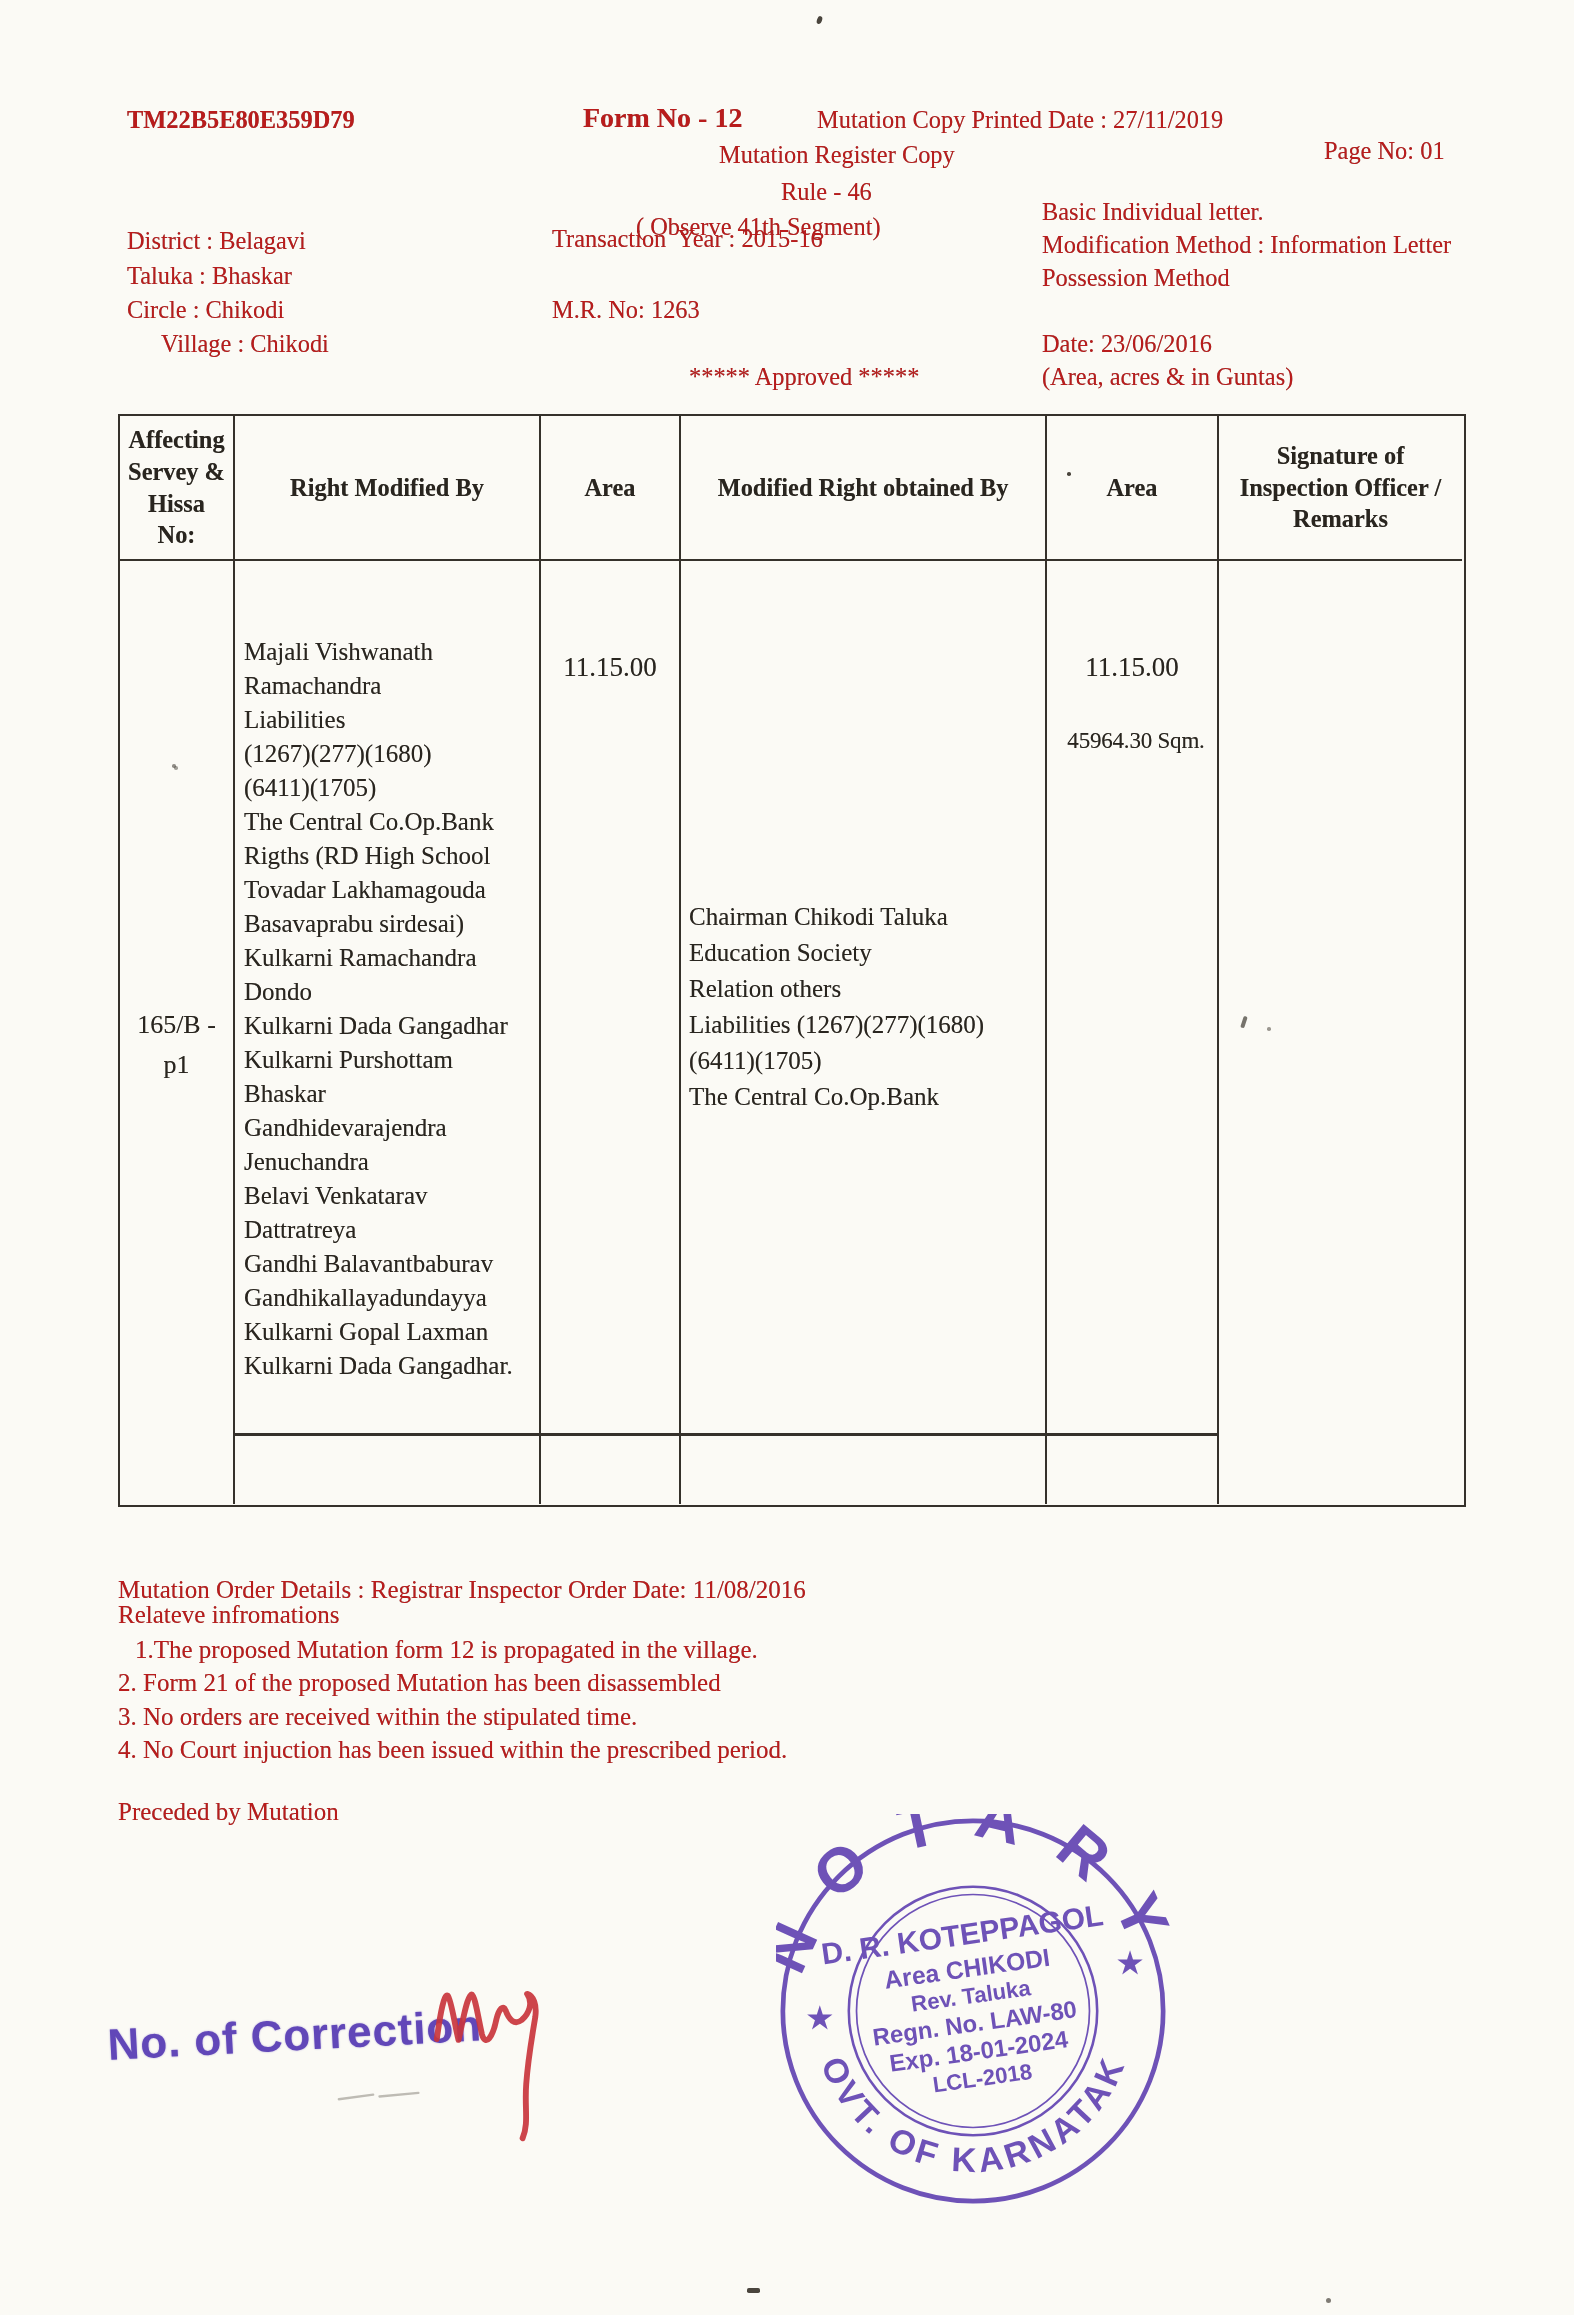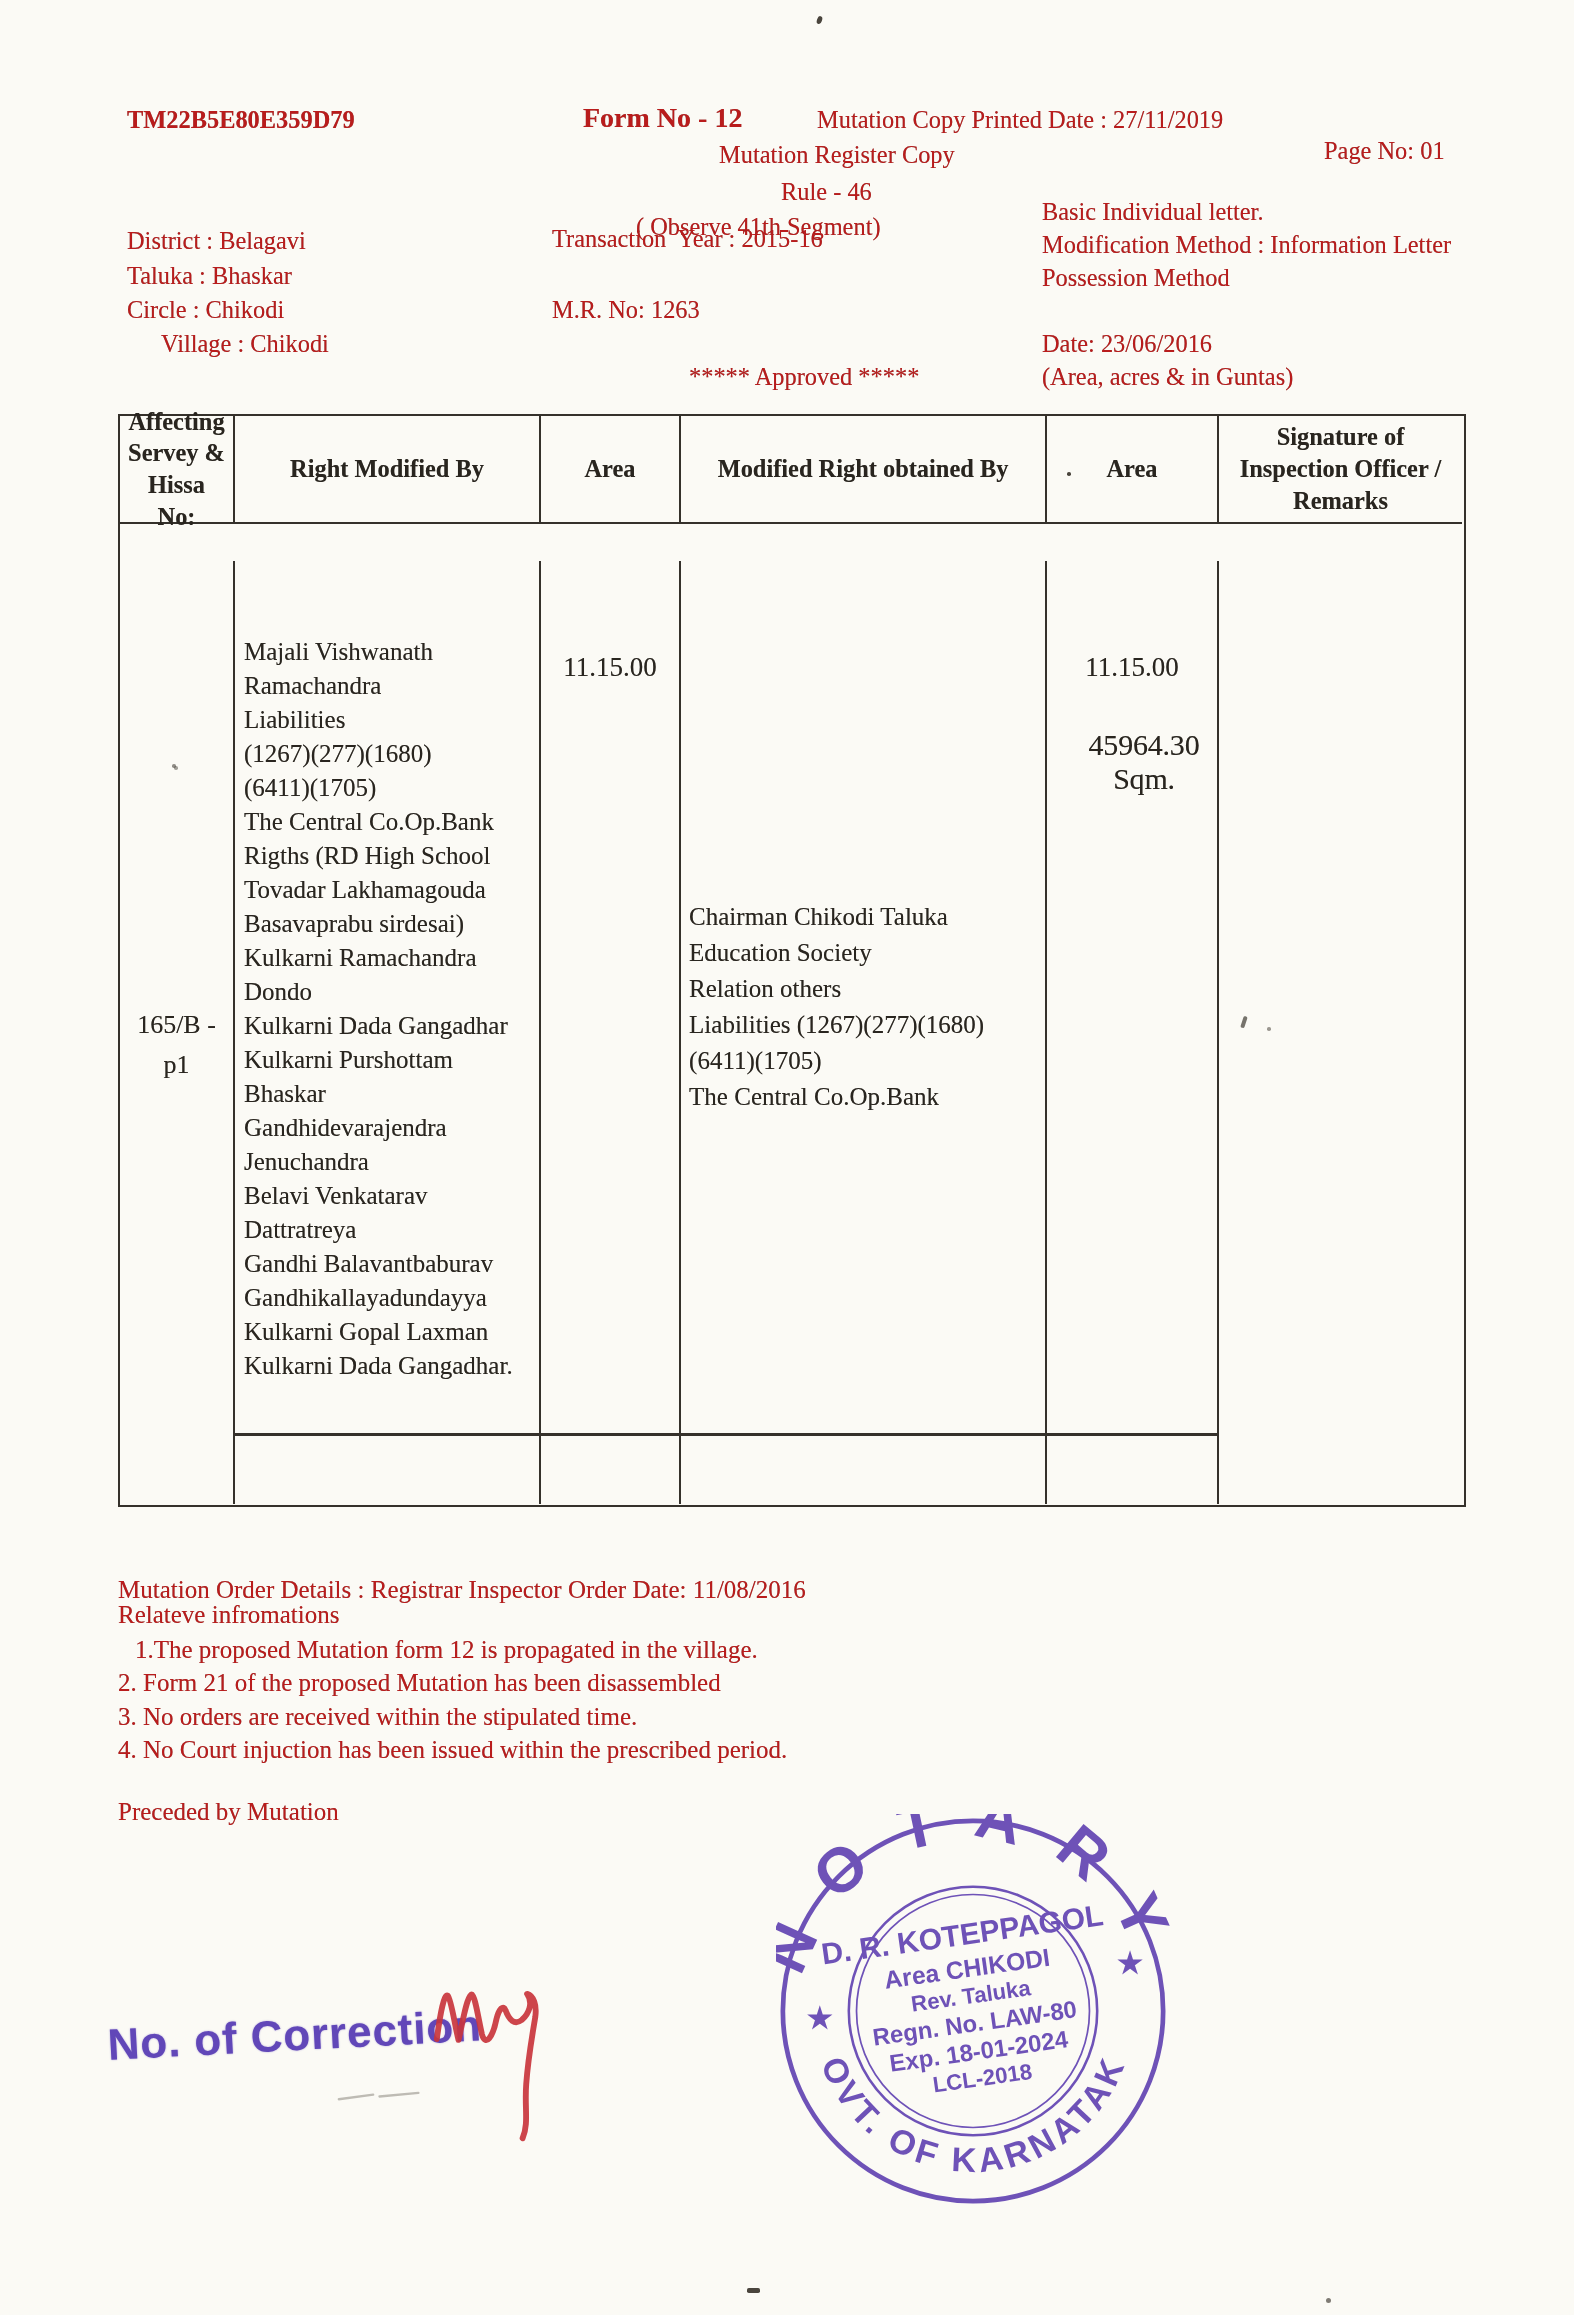--- a/index.html
+++ b/index.html
@@ -4,38 +4,38 @@
 <style>
   html,body{margin:0;padding:0;background:#fbfaf5;}
   .page{position:relative;width:1575px;height:2316px;background:#fbfaf5;overflow:hidden;
         font-family:"Liberation Serif",serif;color:#29251f;}
   .t{position:absolute;font-family:"Liberation Serif",serif;font-size:25px;color:#b91c1c;
      white-space:pre-wrap;line-height:1.25;text-shadow:0 0 0.5px rgba(40,35,28,.45);text-align:center;}
   .b{font-weight:bold;}
   
   .tbl{position:absolute;left:118px;top:414px;width:1348px;height:1093px;
        border:2.7px solid #35312b;box-sizing:border-box;}
-  .hrow{position:absolute;left:0;top:0;width:1342px;height:108px;display:flex;}
+  .hrow{position:absolute;left:0;top:0;width:1342px;height:145px;display:flex;}
   .hcell{box-sizing:border-box;border-right:2.7px solid #35312b;border-bottom:2.7px solid #35312b;
          display:flex;align-items:center;justify-content:center;text-align:center;
          font-weight:bold;font-size:24.4px;line-height:1.3;white-space:pre-wrap;
          text-shadow:0 0 0.5px rgba(40,35,28,.45);}
   .hcell:last-child{border-right:none;}
   .brow{position:absolute;left:0;top:145px;width:1342px;height:943px;display:flex;}
   .bcol{box-sizing:border-box;border-right:2.7px solid #35312b;position:relative;
         font-size:25px;white-space:pre-wrap;text-shadow:0 0 0.5px rgba(40,35,28,.45);}
   .bcol:last-child{border-right:none;}
   .w1{flex:0 0 115px;} .w2{flex:0 0 306px;} .w3{flex:0 0 140px;}
   .w4{flex:0 0 366px;} .w5{flex:0 0 172px;} .w6{flex:1 1 auto;}
   .divider{position:absolute;left:115px;top:1017px;width:984px;height:2.7px;background:#35312b;}
   .names{position:absolute;left:9px;top:74px;right:3.6px;line-height:34px;font-size:25px;}
   .obtained{position:absolute;left:8.1px;top:338px;right:3.6px;line-height:36px;font-size:25px;}
   .survey{position:absolute;left:0;top:444px;width:100%;text-align:center;line-height:40px;font-size:26px;}
   .areaval{position:absolute;left:0;top:91px;width:100%;text-align:center;font-size:27px;}
-  .sqm{position:absolute;left:12px;top:167px;width:100%;text-align:center;font-size:30px;letter-spacing:-0.2px;}
+  .sqm{position:absolute;left:4px;top:167px;width:100%;text-align:center;font-size:23px;letter-spacing:-0.2px;}
   
   .correction{position:absolute;left:109px;top:2020px;font-family:"Liberation Sans",sans-serif;
               font-weight:bold;font-size:44px;color:#4c2fb0;letter-spacing:0.9px;
               transform:rotate(-3deg);transform-origin:left bottom;opacity:.88;
               text-shadow:0 0 1.8px rgba(76,47,176,.55);}
   .pencil{position:absolute;left:337px;top:2091px;width:85px;opacity:.55;}
   .scribble{position:absolute;left:432px;top:1983px;}
   .notary{position:absolute;left:776px;top:1814px;opacity:.86;}
   .notary text{font-family:"Liberation Sans",sans-serif;font-weight:bold;fill:#5737ae;}
   .speck{position:absolute;background:#4a453d;border-radius:50%;}

